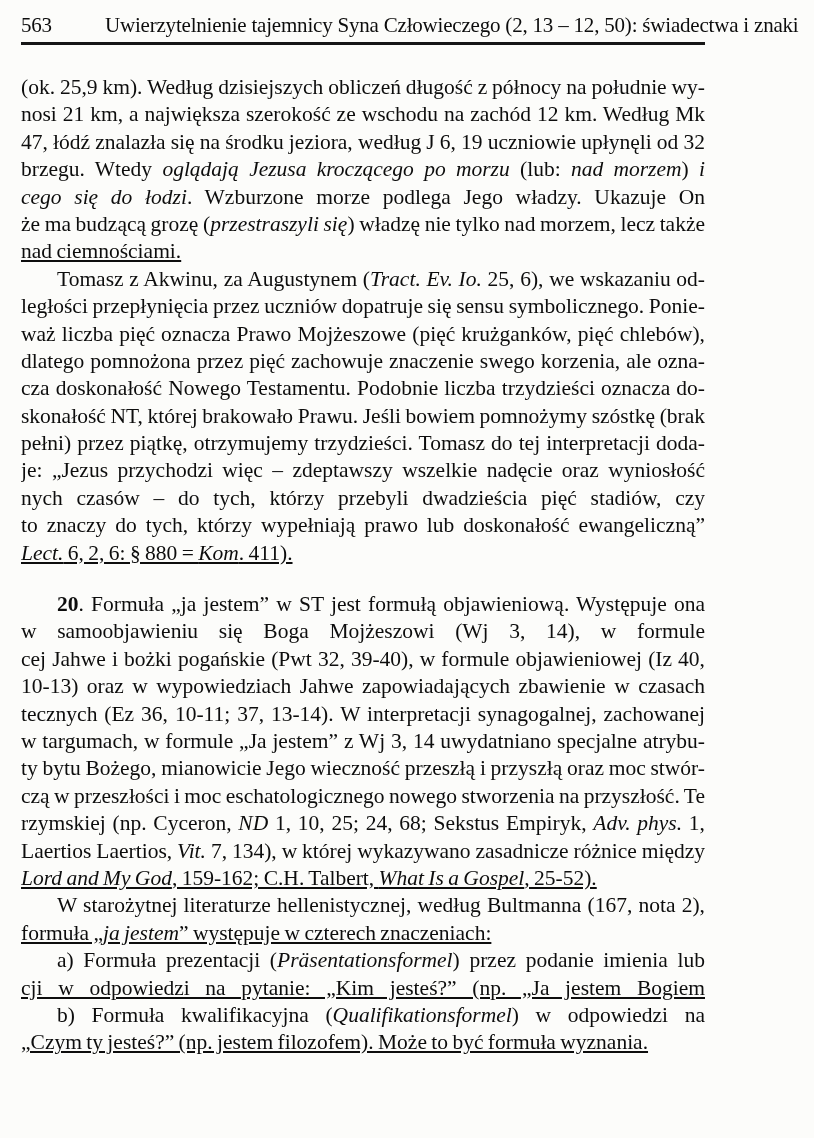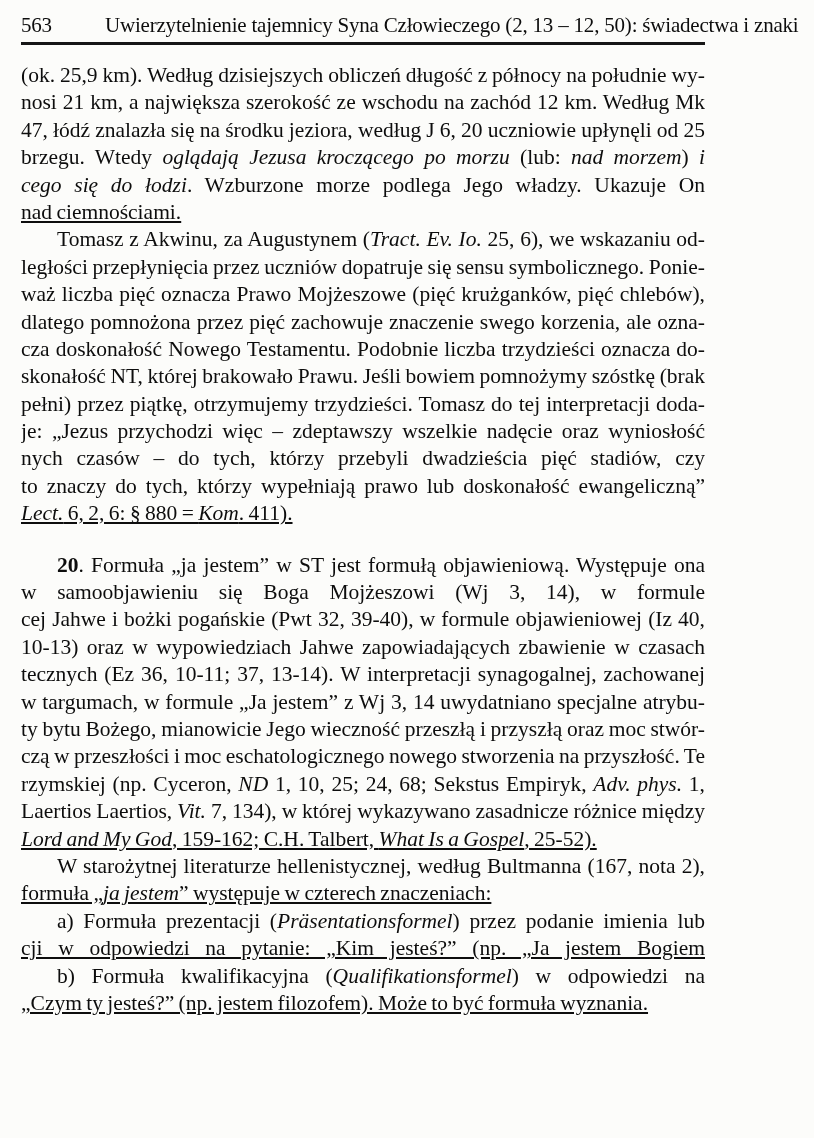--- a/index.html
+++ b/index.html
@@ -24,21 +24,21 @@
     letter-spacing: -0.2px;
   }
   .page-num { flex: 0 0 84px; }
   .page-title { flex: 1 1 auto; }
   .header-rule {
     height: 3px;
     background: #161616;
     margin-top: 2px;
   }
   .page-body {
-    margin-top: 17px;
+    margin-top: 29px;
     font-size: 21.5px;
     line-height: 27.4px;
     word-spacing: -1px;
   }
   .para { margin: 0; }
   .para.space-before { margin-top: 24px; }
   .line {
     height: 27.4px;
     overflow: hidden;
     text-align: justify;
@@ -57,23 +57,24 @@
 <div class="page">
   <div class="page-header">
     <span class="page-num">563</span>
     <span class="page-title">Uwierzytelnienie tajemnicy Syna Człowieczego (2, 13 – 12, 50): świadectwa i znaki</span>
   </div>
   <div class="header-rule"></div>
   <div class="page-body">
       <div class="para">
         <div class="line"><span class="rm">(ok. 25,9 km). Według dzisiejszych obliczeń długość z północy na południe wy-</span></div>
         <div class="line"><span class="rm">nosi 21 km, a największa szerokość ze wschodu na zachód 12 km. Według Mk 6,</span></div>
-        <div class="line"><span class="rm">47, łódź znalazła się na środku jeziora, według J 6, 20 uczniowie upłynęli od 25</span></div>
+        <div class="line"><span class="rm">47, łódź znalazła się na środku jeziora, według J 6, 19 uczniowie upłynęli od 32</span></div>
         <div class="line"><span class="rm">brzegu. Wtedy </span><span class="it">oglądają Jezusa kroczącego po morzu</span><span class="rm"> (lub: </span><span class="it">nad morzem</span><span class="rm">) </span><span class="it">i zbliżają-</span></div>
         <div class="line"><span class="it">cego się do łodzi</span><span class="rm">. Wzburzone morze podlega Jego władzy. Ukazuje On uczniom,</span></div>
+        <div class="line"><span class="rm">że ma budzącą grozę (</span><span class="it">przestraszyli się</span><span class="rm">) władzę nie tylko nad morzem, lecz także</span></div>
         <div class="line last"><span class="rm">nad ciemnościami.</span></div>
       </div>
       <div class="para">
         <div class="line indent"><span class="rm">Tomasz z Akwinu, za Augustynem (</span><span class="it">Tract. Ev. Io.</span><span class="rm"> 25, 6), we wskazaniu od-</span></div>
         <div class="line"><span class="rm">ległości przepłynięcia przez uczniów dopatruje się sensu symbolicznego. Ponie-</span></div>
         <div class="line"><span class="rm">waż liczba pięć oznacza Prawo Mojżeszowe (pięć krużganków, pięć chlebów),</span></div>
         <div class="line"><span class="rm">dlatego pomnożona przez pięć zachowuje znaczenie swego korzenia, ale ozna-</span></div>
         <div class="line"><span class="rm">cza doskonałość Nowego Testamentu. Podobnie liczba trzydzieści oznacza do-</span></div>
         <div class="line"><span class="rm">skonałość NT, której brakowało Prawu. Jeśli bowiem pomnożymy szóstkę (brak</span></div>
         <div class="line"><span class="rm">pełni) przez piątkę, otrzymujemy trzydzieści. Tomasz do tej interpretacji doda-</span></div>

